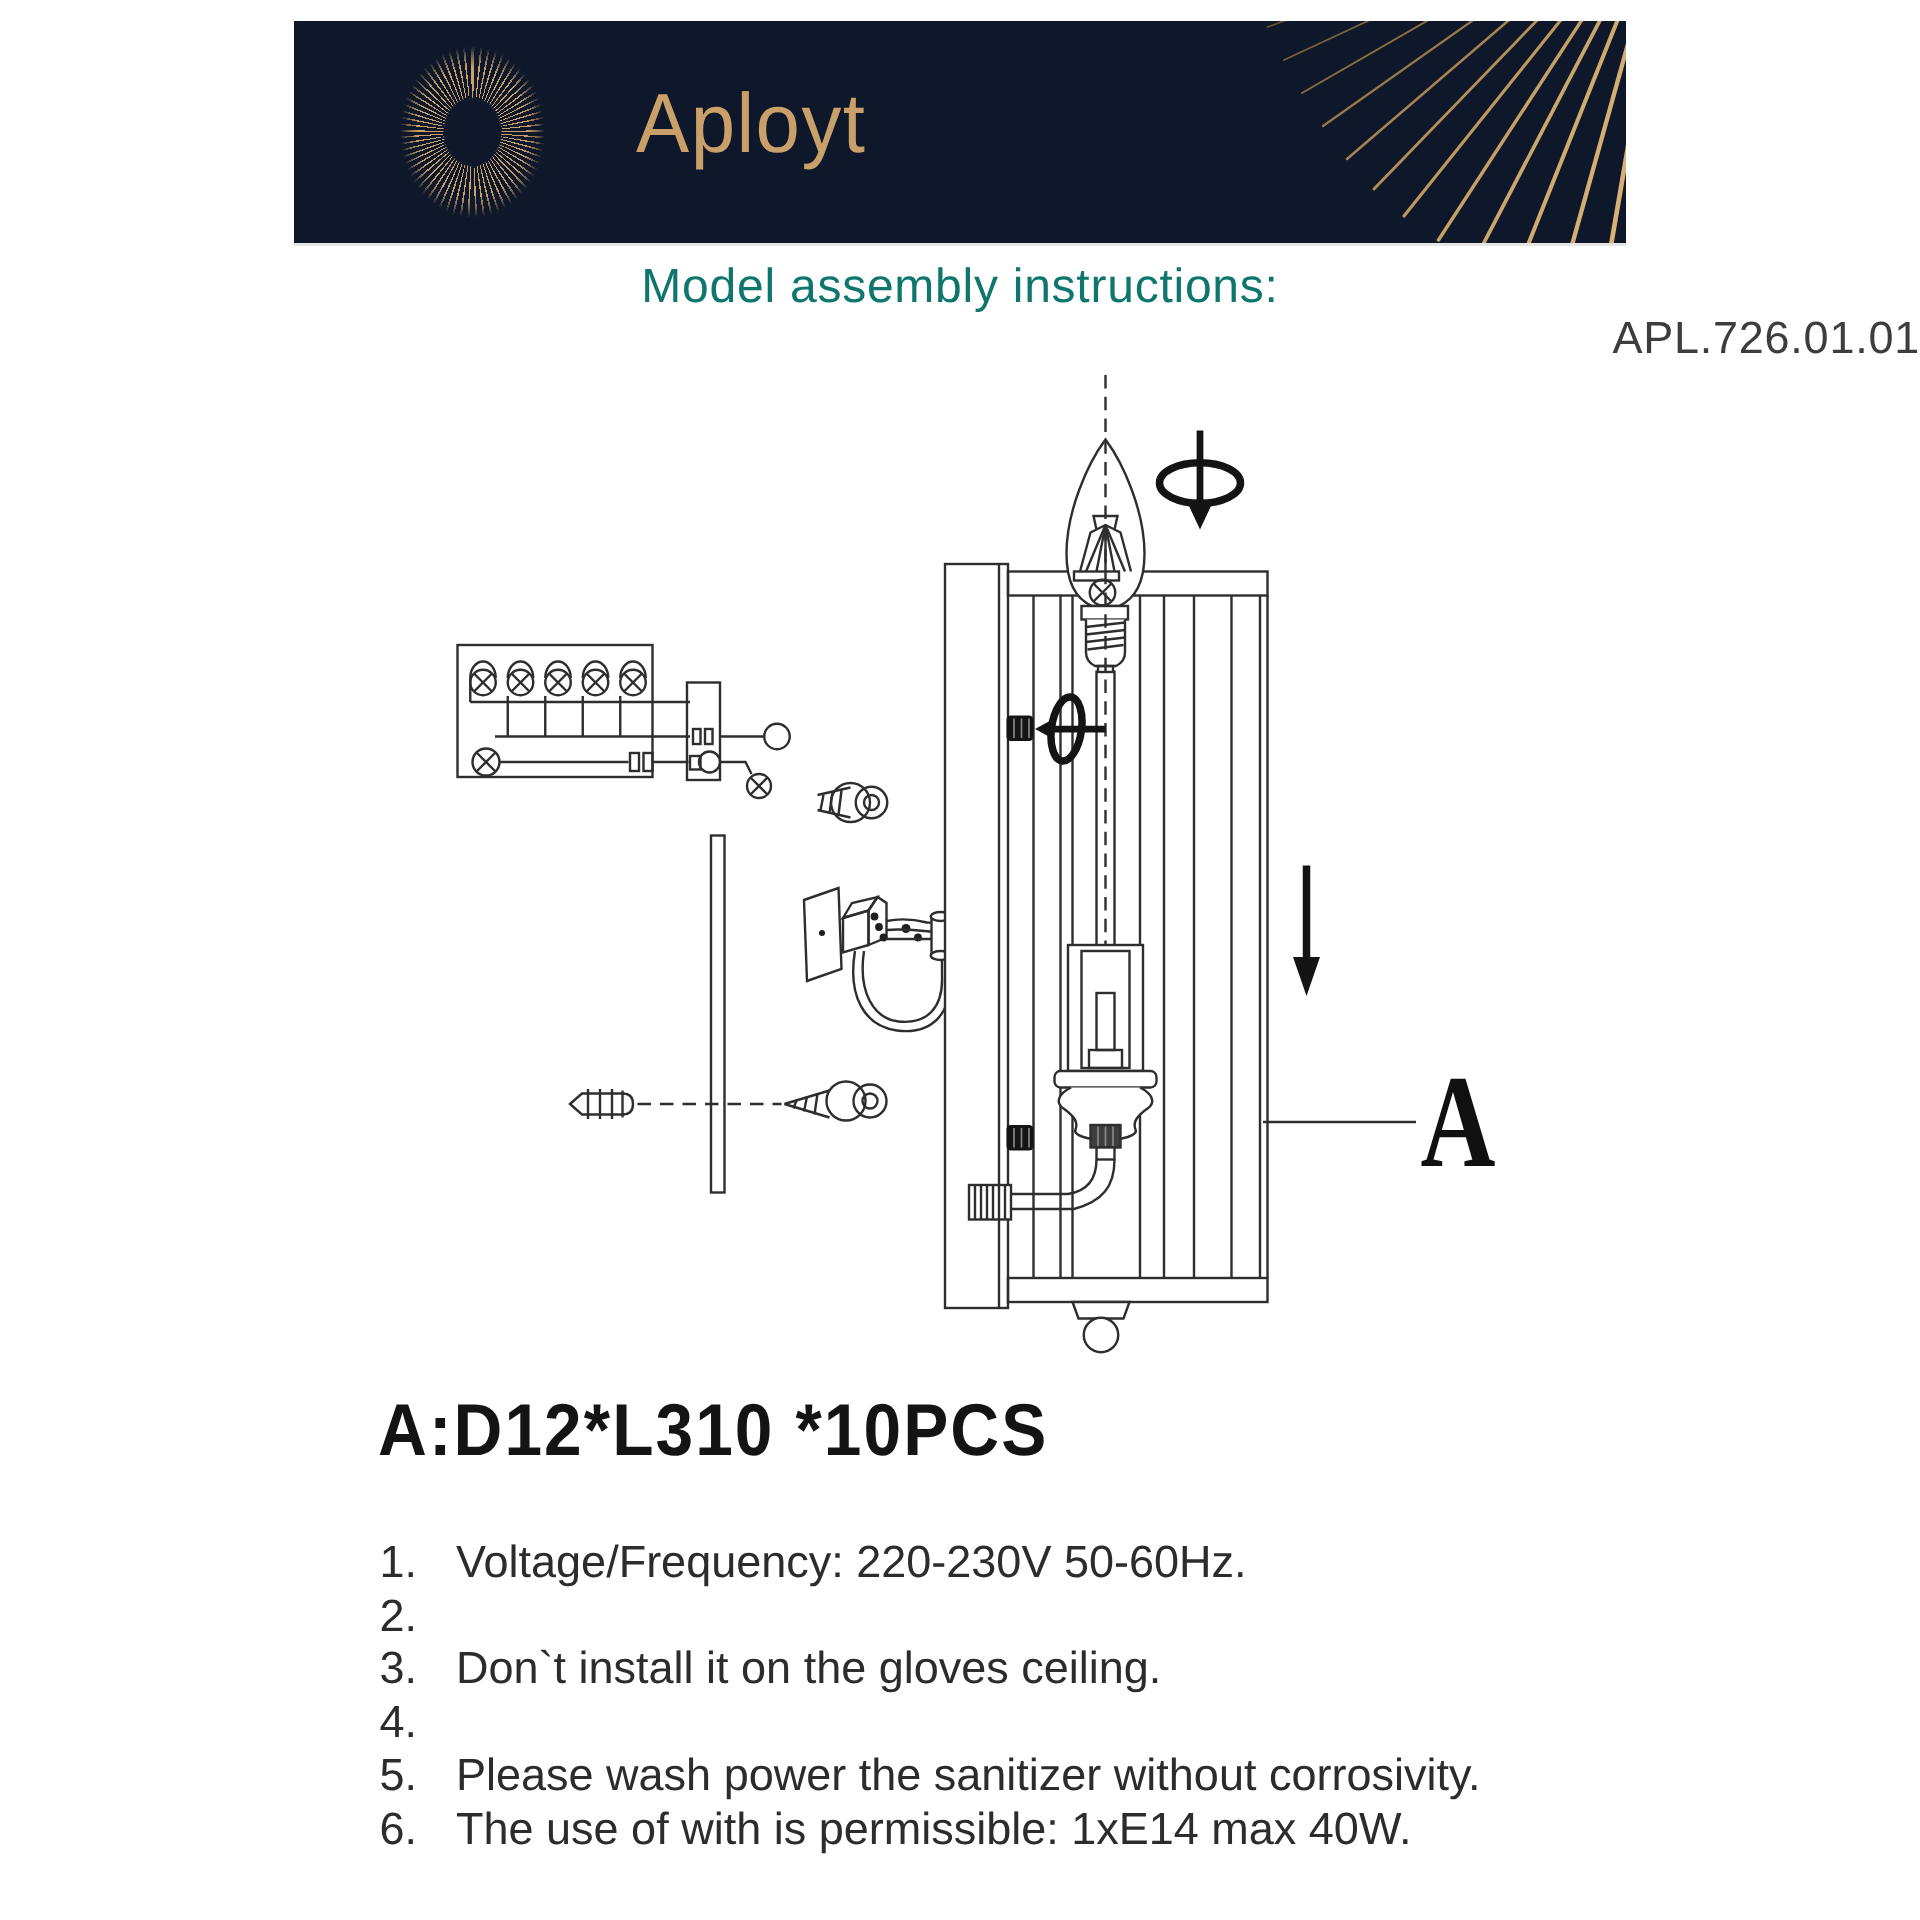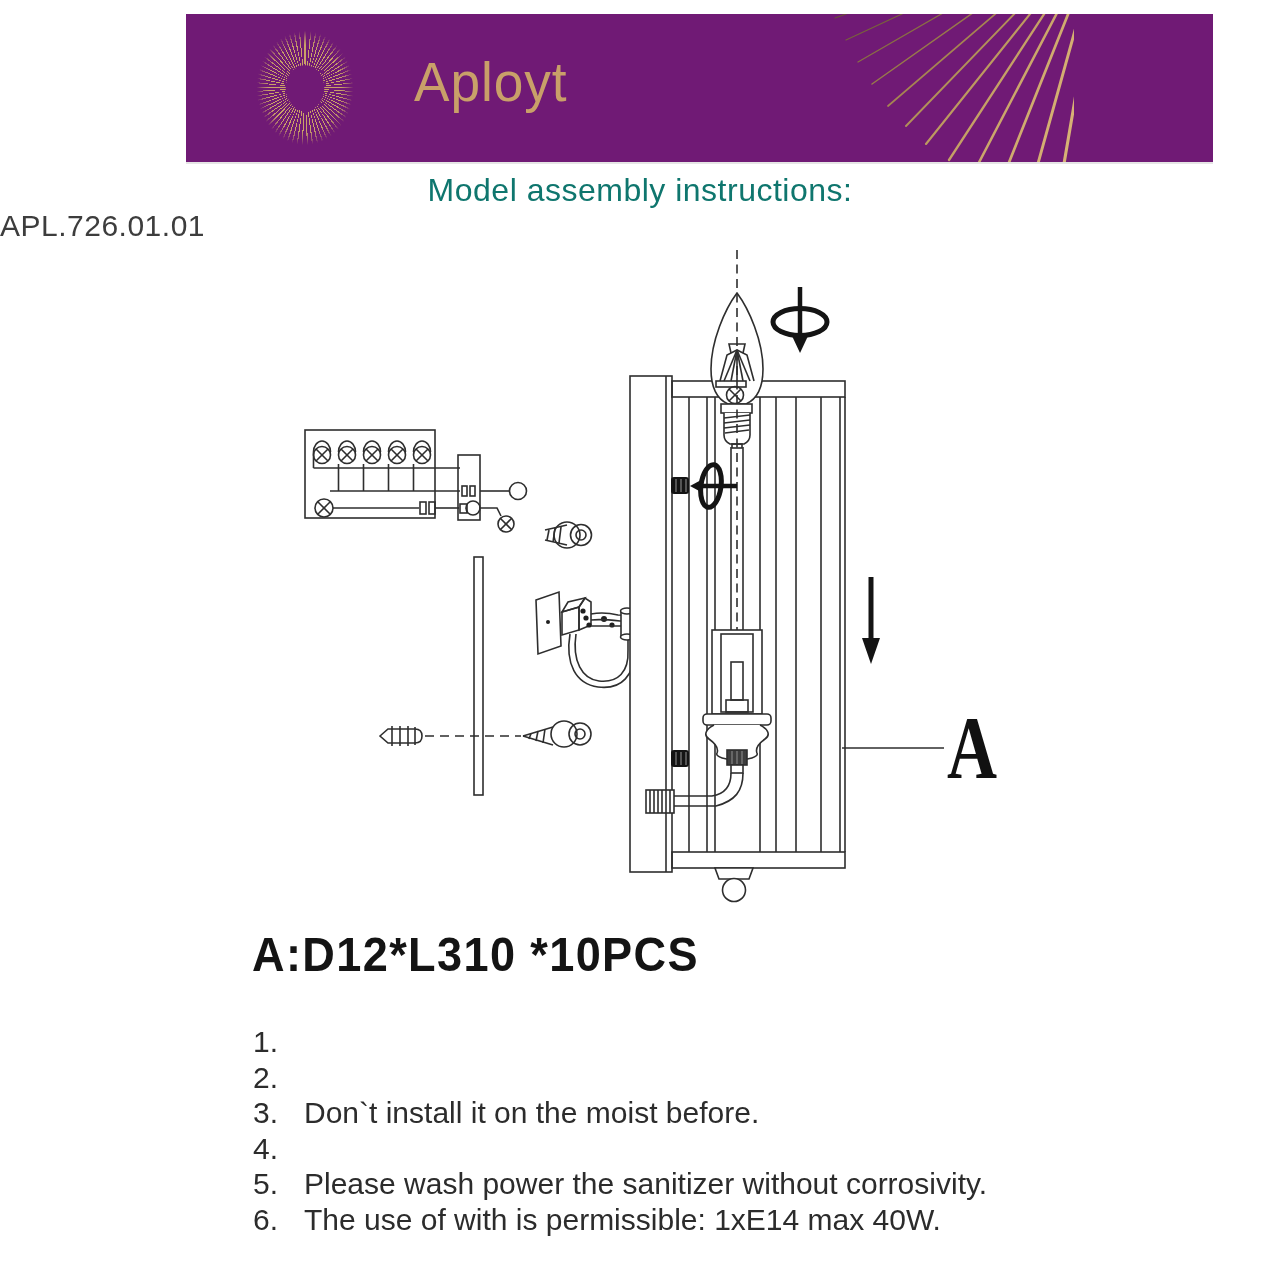--- a/index.html
+++ b/index.html
@@ -2,38 +2,38 @@
 <html><head>
 <meta charset="utf-8">
 <style>
   html,body{margin:0;padding:0;background:#ffffff;}
   .page{
     position:relative;width:1280px;height:1280px;background:#ffffff;overflow:hidden;
     font-family:"Liberation Sans",sans-serif;color:#2c2c2c;
   }
   
   .banner{
-    position:absolute;left:186px;top:14px;width:1027px;height:148px;
-    background:#701a75;overflow:hidden;box-shadow:0 2px 0 rgba(0,0,0,.10);
+    position:absolute;left:196px;top:14px;width:888px;height:148px;
+    background:#0f172a;overflow:hidden;box-shadow:0 2px 0 rgba(0,0,0,.10);
   }
   .sunburst{
     position:absolute;left:64px;top:9px;width:110px;height:130px;
     background:repeating-conic-gradient(from 0deg,#caa267 0deg 1.4deg,rgba(0,0,0,0) 1.4deg 5.2deg);
     -webkit-mask:radial-gradient(50% 50% at 50% 50%,transparent 0 34%,#000 36% 66%,rgba(0,0,0,.55) 78%,transparent 88%);
     mask:radial-gradient(50% 50% at 50% 50%,transparent 0 34%,#000 36% 66%,rgba(0,0,0,.55) 78%,transparent 88%);
   }
   .brand{
     position:absolute;left:228px;top:40px;font-size:56px;line-height:1;
     color:#c9a069;letter-spacing:1px;transform:scaleX(.95);transform-origin:left top;
     font-family:"Liberation Sans",sans-serif;font-weight:400;
   }
   .rays{position:absolute;left:0;top:0;width:888px;height:148px;}
   
   .title-line1{position:absolute;left:0;right:0;top:172px;text-align:center;font-size:32px;color:#0f766e;letter-spacing:.5px;}
-  .title-line2{position:absolute;left:0;right:0;top:209px;text-align:left;font-size:30px;color:#3d3d3d;letter-spacing:.5px;}
+  .title-line2{position:absolute;left:0;right:0;top:209px;text-align:right;font-size:30px;color:#3d3d3d;letter-spacing:.5px;}
   
   .diagram{position:absolute;left:0;top:0;width:1280px;height:1280px;}
   .diagram line,.diagram path,.diagram rect,.diagram circle,.diagram ellipse,.diagram polyline,.diagram polygon{
     stroke:#2e2e2e;fill:none;stroke-width:1.6;
   }
   .diagram .whiteFill{fill:#ffffff;}
   .diagram .fillBlack{fill:#141414;stroke:none;}
   .diagram .fillDark{fill:#1f1f1f;stroke:none;}
   .diagram .nipple{fill:#3d3d3d;stroke:#2e2e2e;}
   .diagram .thick{stroke:#141414;stroke-width:5;}
@@ -308,27 +308,28 @@
       <line x1="842" y1="748" x2="944" y2="748"></line>
       <text x="947" y="777" class="partA" textLength="50" lengthAdjust="spacingAndGlyphs">A</text>
     </g>
   </svg>
 
   <div class="spec">A:D12*L310 *10PCS</div>
 
   <div class="list">
     <div class="row">
       <span class="num">1.</span>
+      <span>Voltage/Frequency: 220-230V 50-60Hz.</span>
     </div>
     <div class="row">
       <span class="num">2.</span>
     </div>
     <div class="row">
       <span class="num">3.</span>
-      <span>Don`t install it on the moist before.</span>
+      <span>Don`t install it on the gloves ceiling.</span>
     </div>
     <div class="row">
       <span class="num">4.</span>
     </div>
     <div class="row">
       <span class="num">5.</span>
       <span>Please wash power the sanitizer without corrosivity.</span>
     </div>
     <div class="row">
       <span class="num">6.</span>

